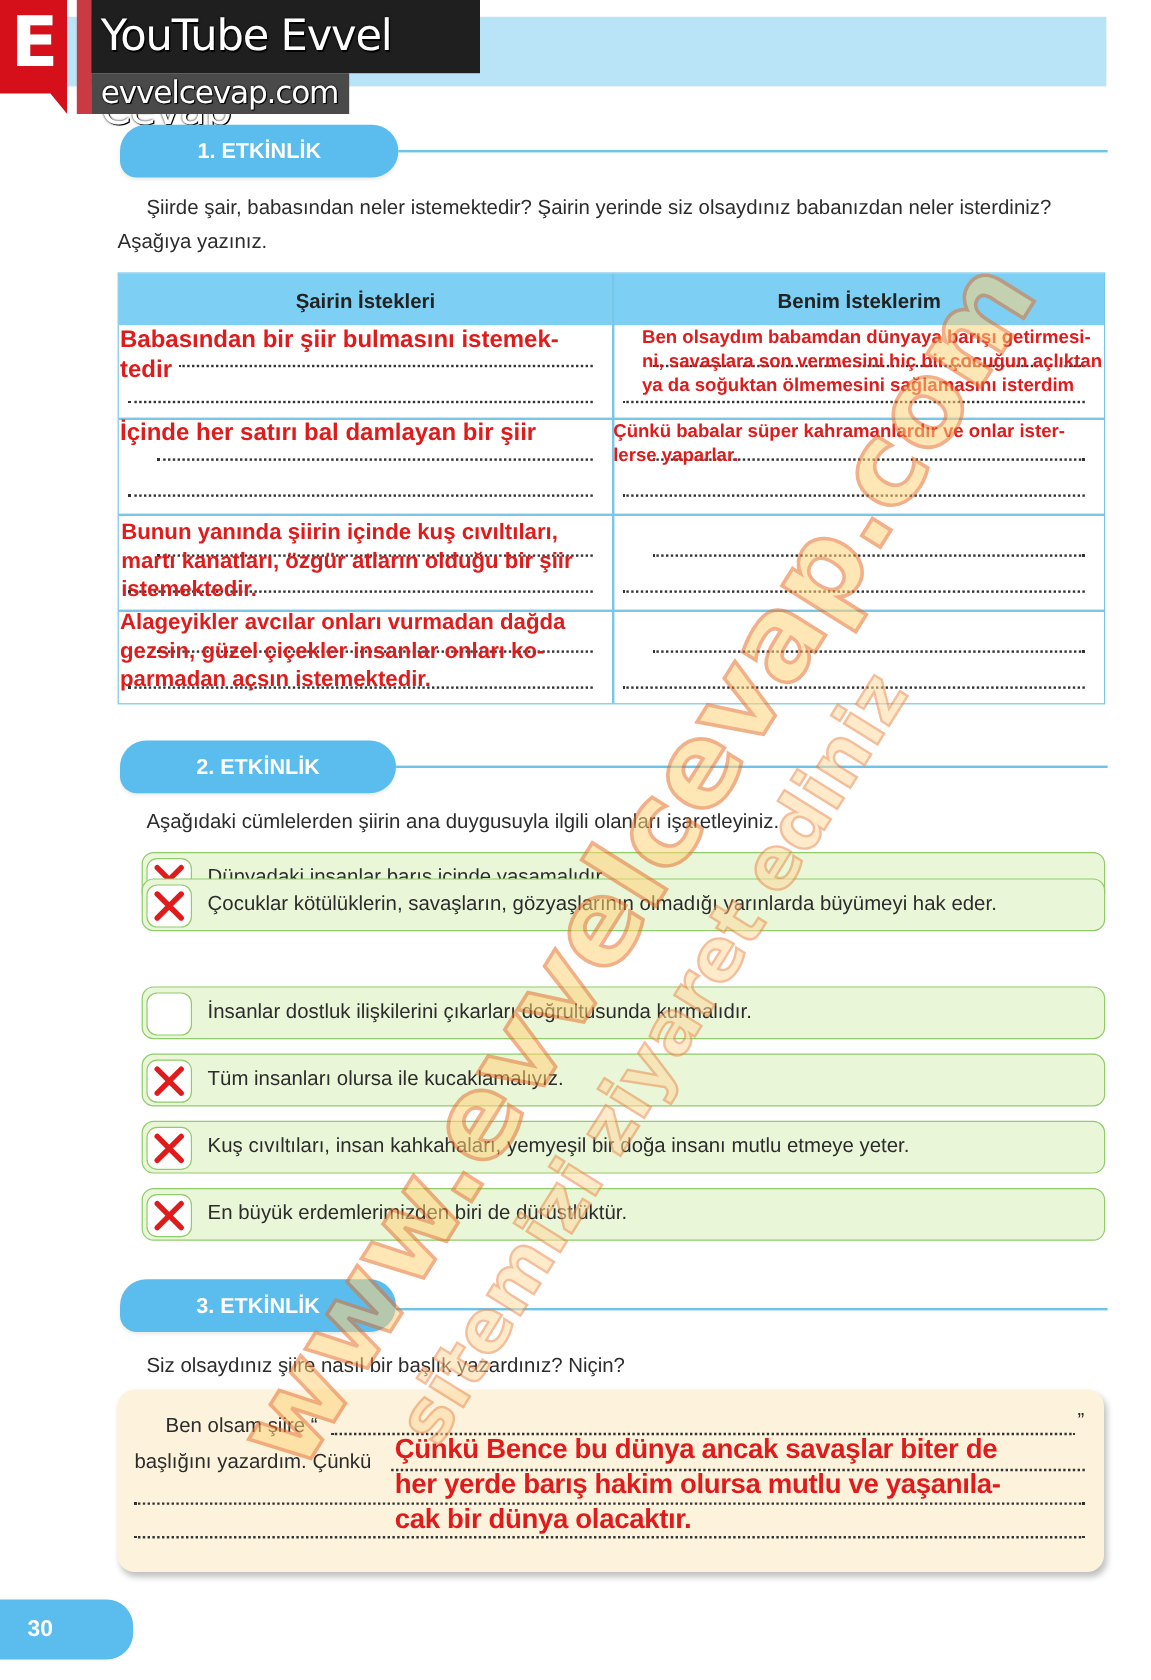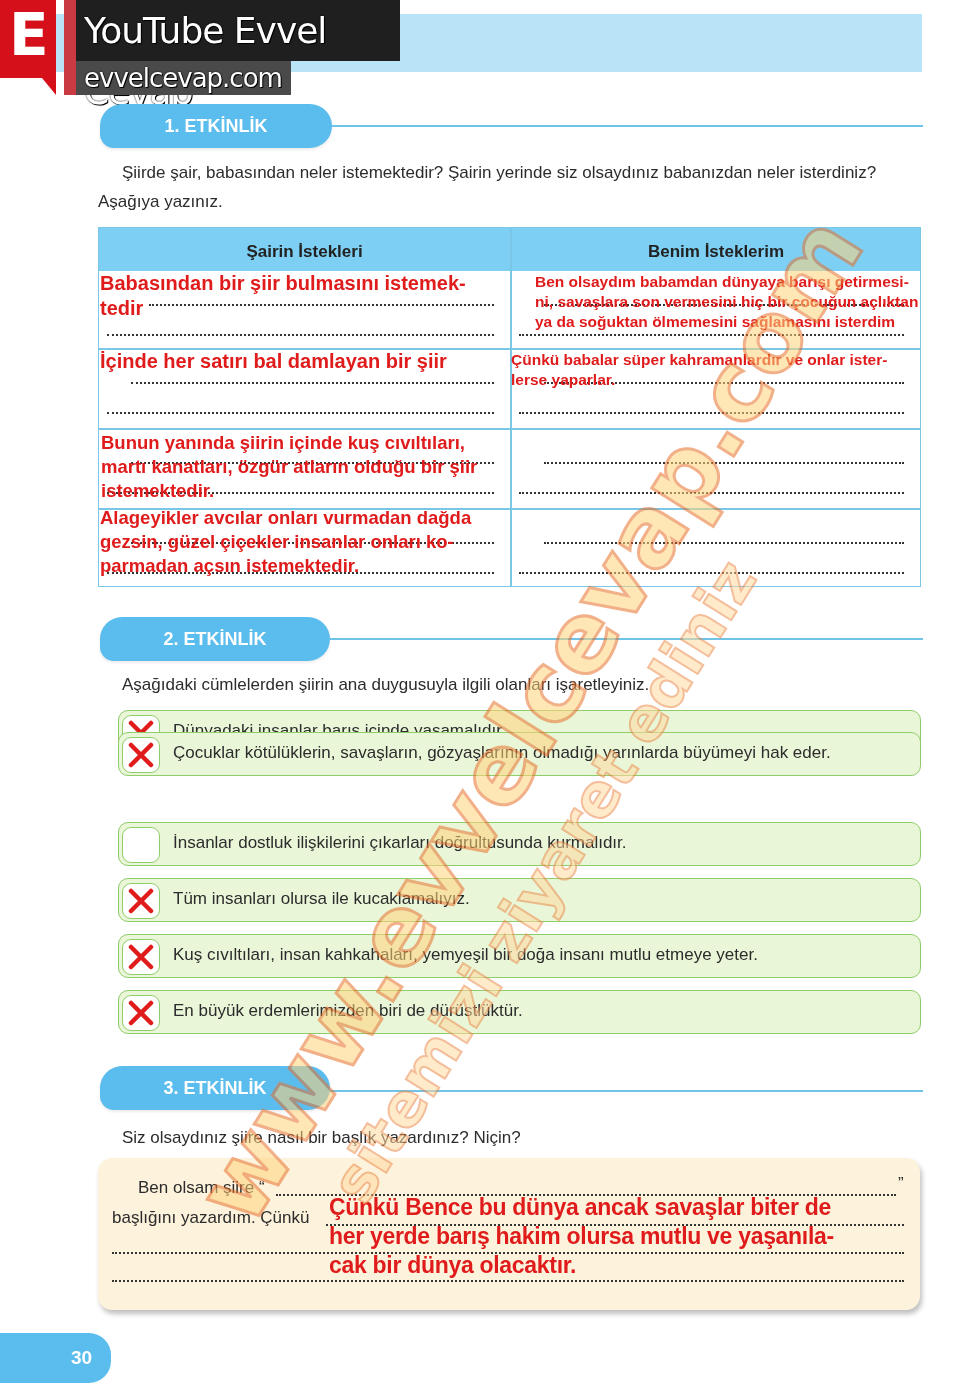--- a/index.html
+++ b/index.html
@@ -75,21 +75,21 @@
   .answer-box {
     left: 98px; top: 1158px; width: 822px; height: 152px;
     background: #fdf3dc; border-radius: 14px; box-shadow: 2px 4px 5px rgba(0,0,0,0.25);
   }
   .ans-line-txt { position: absolute; font-size: 17px; color: #2c2c2c; white-space: nowrap; }
   .red-big { position: absolute; color: #e01b1b; font-weight: bold; font-size: 23px; line-height: 29px; font-family: "Liberation Sans", sans-serif; letter-spacing: -0.3px; }
 
   .page-num {
     left: 0; top: 1333px; width: 111px; height: 50px; background: #5bbcee;
     border-radius: 0 22px 22px 0; color: #fff; font-weight: bold; font-size: 19px;
-    line-height: 50px; padding-left: 71px; box-sizing: border-box;
+    line-height: 50px; padding-left: 23px; box-sizing: border-box;
   }
 
   
   .wm { left: 0; top: 0; width: 959px; height: 1400px; pointer-events: none; }
 </style>
 </head>
 <body>
 
 <div class="abs top-band"></div>
 

